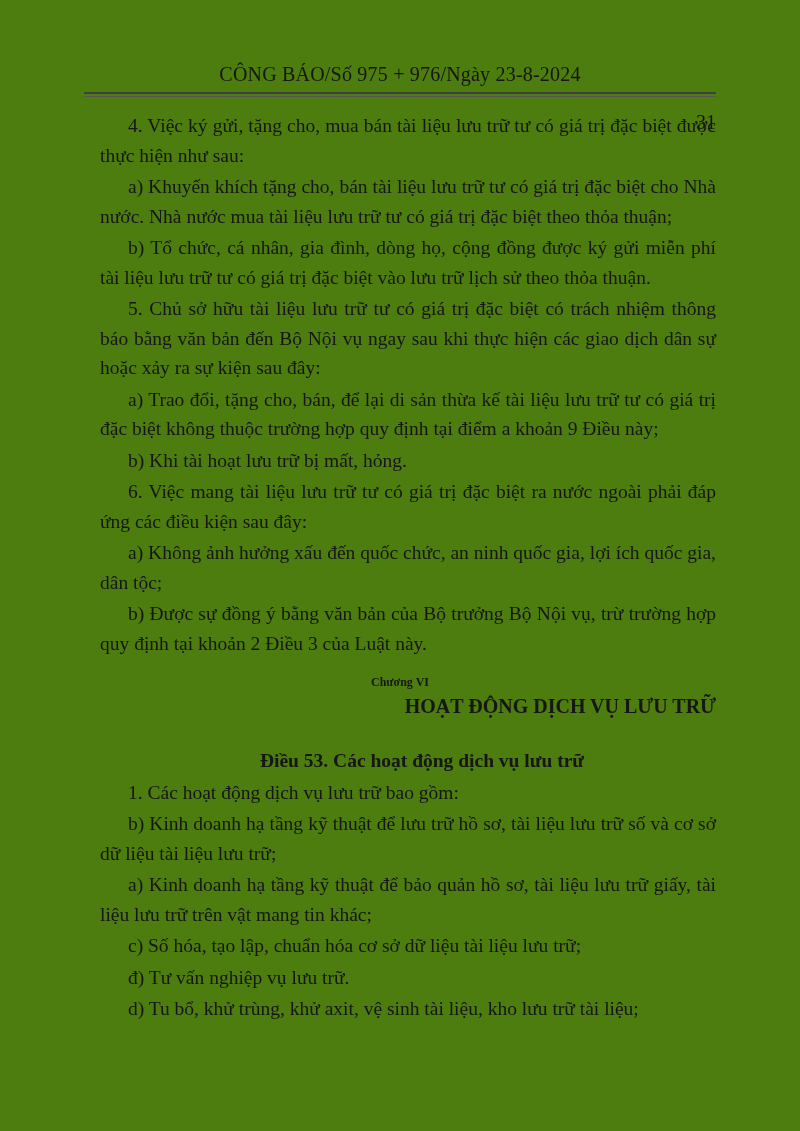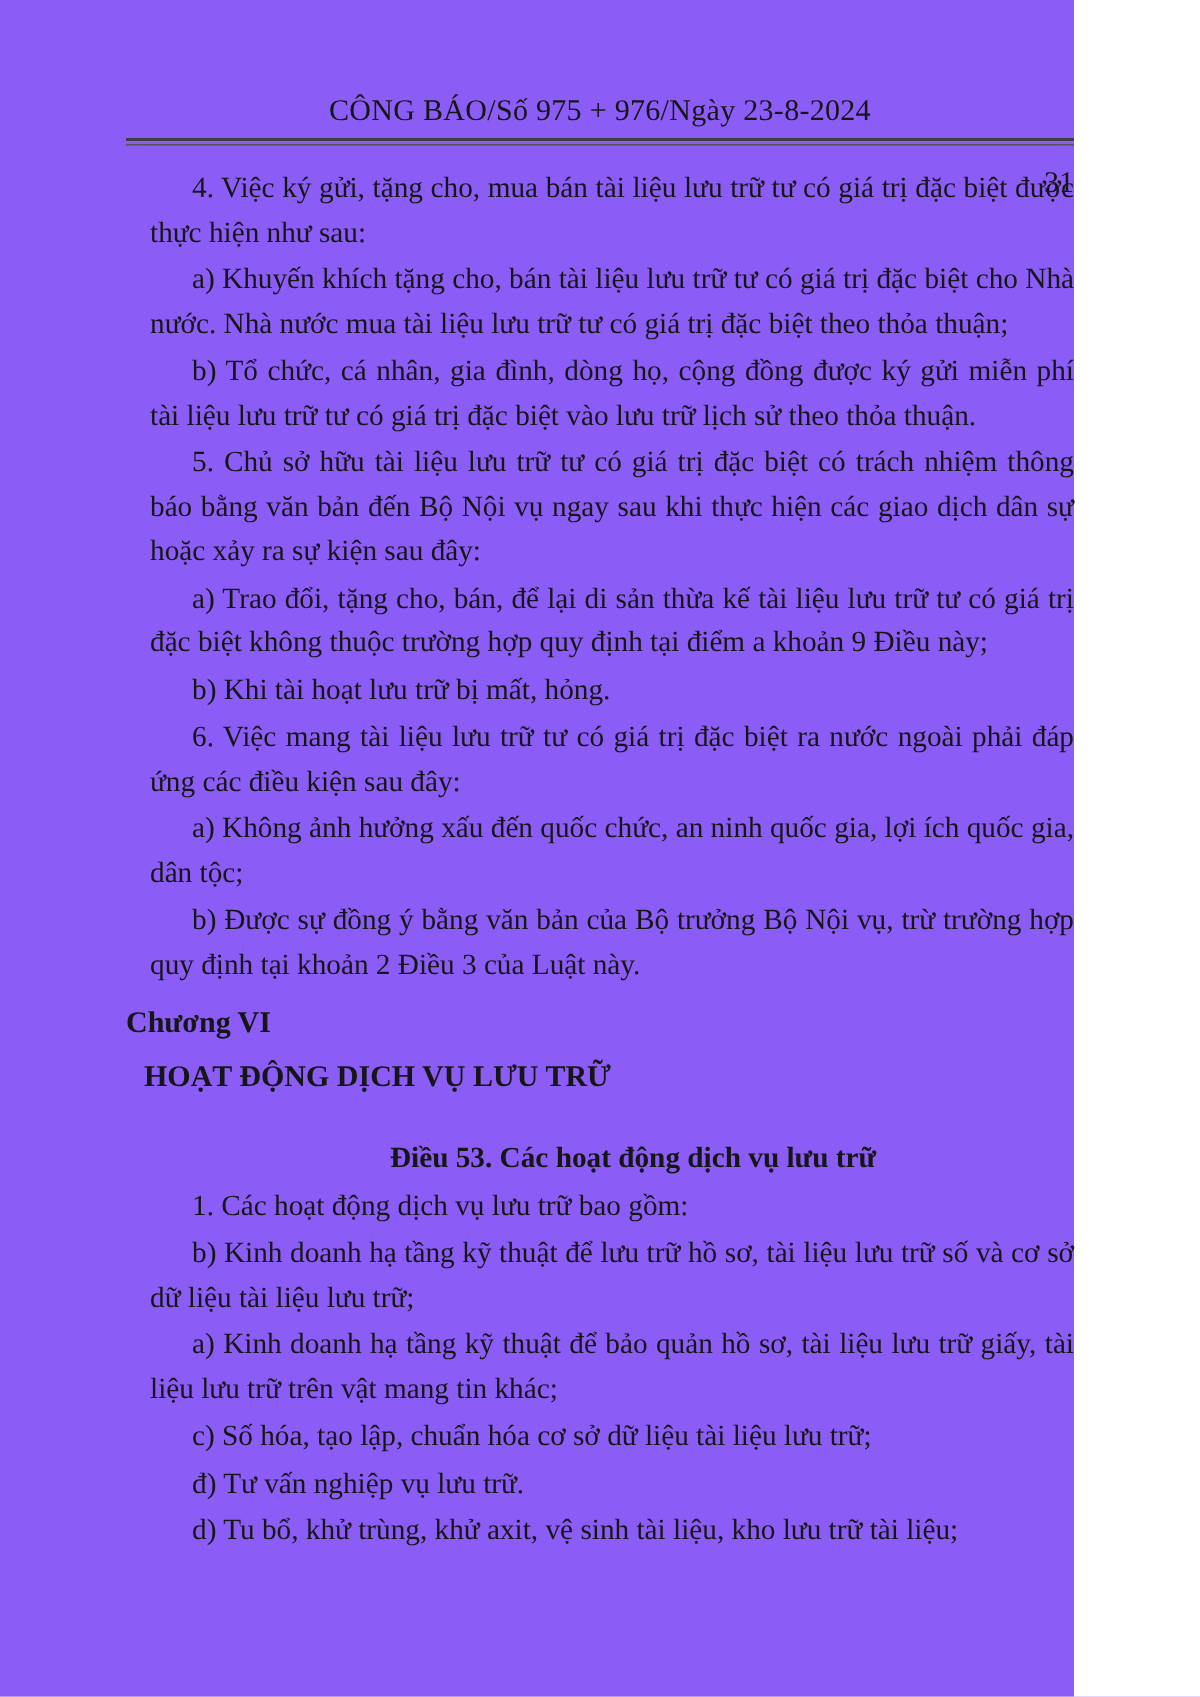--- a/index.html
+++ b/index.html
@@ -11,23 +11,23 @@
     width: 800px;
     height: 1131px;
     overflow: hidden;
     font-family: "Liberation Serif", "DejaVu Serif", serif;
     color: #161616;
     position: relative;
   }
   .page {
     position: absolute;
     top: 0; left: 0;
-    width: 716px;
+    width: 800px;
     height: 1131px;
-    background: #8b5cf6;
+    background: #4d7c0f;
   }
   .content {
     position: absolute;
     left: 84px;
     top: 0;
     width: 632px;
   }
   .running-header {
     position: relative;
     margin-top: 62px;
@@ -57,31 +57,32 @@
   }
   .doc-body p {
     margin: 0 0 2px 16px;
     font-size: 19.5px;
     line-height: 29.5px;
     text-align: justify;
     text-indent: 28px;
   }
   .doc-body p.chapter-number {
     font-weight: bold;
+    text-align: center;
     text-indent: 0;
     line-height: 24px;
     margin: 12px 0 0 0;
-    font-size: 20px;
+    font-size: 12px;
   }
   .doc-body p.chapter-title {
     font-weight: bold;
-    text-align: left;
+    text-align: right;
     text-indent: 0;
     line-height: 24px;
-    margin: 12px;
+    margin: 0;
     font-size: 20px;
   }
   .doc-body p.article-heading {
     font-weight: bold;
     text-align: center;
     margin-top: 28px;
     margin-bottom: 2px;
   }
 </style>
 </head>

